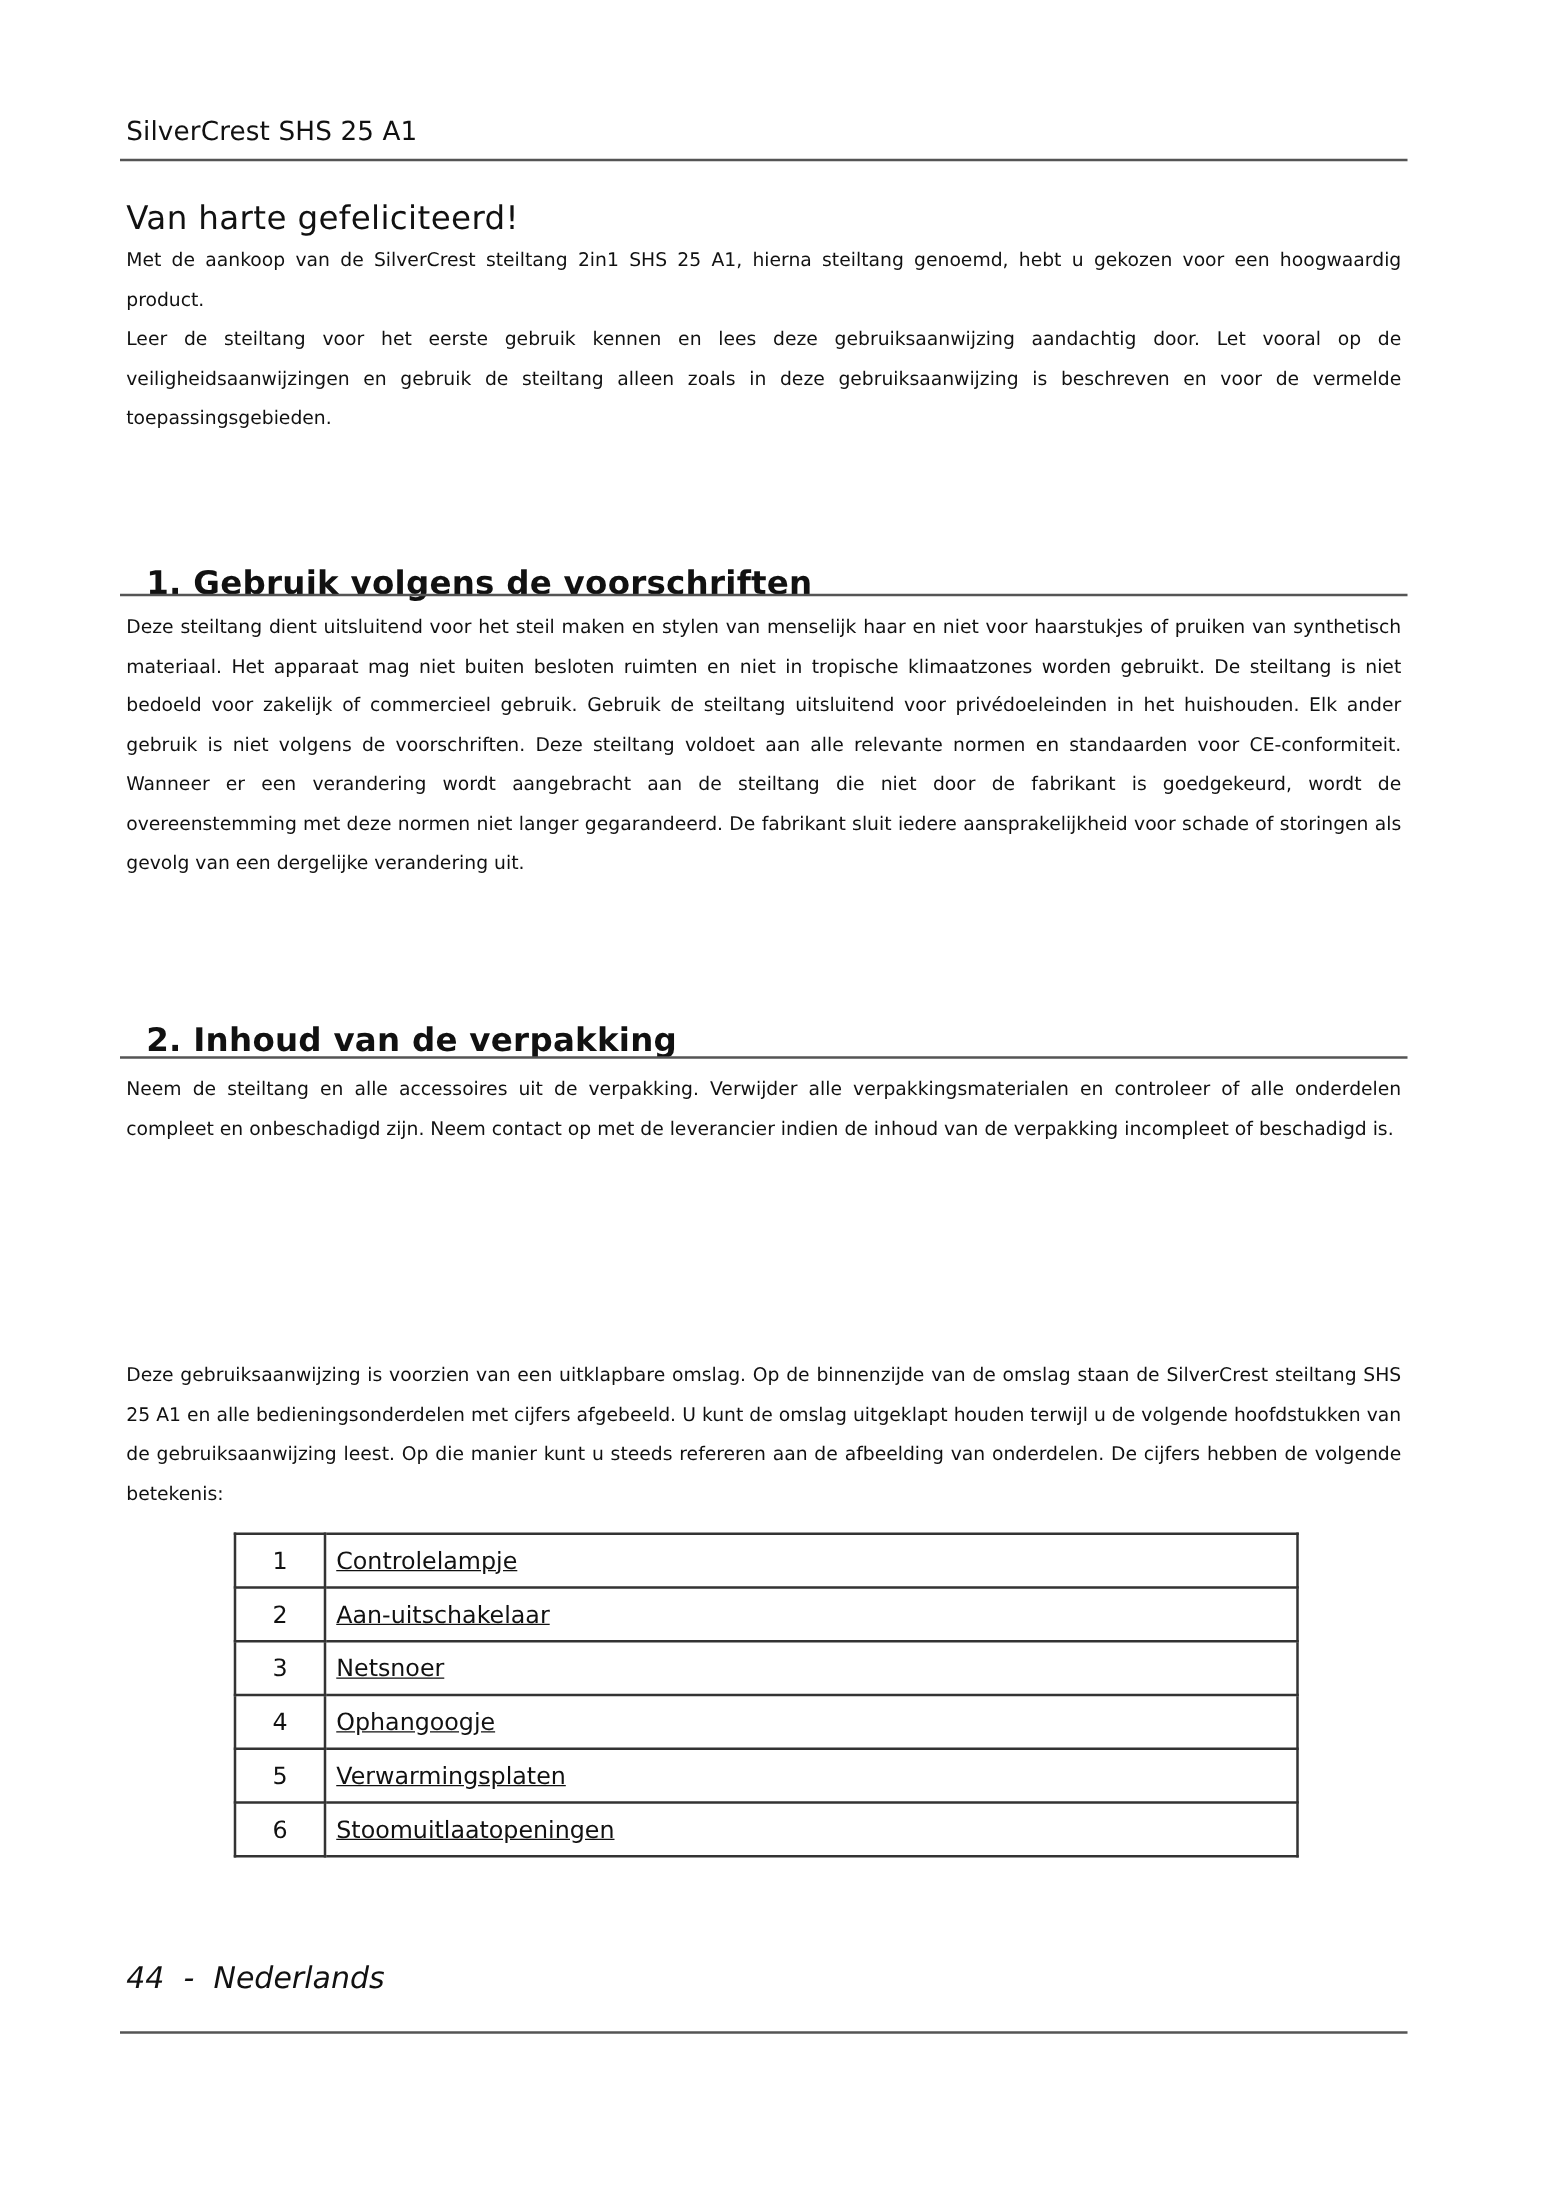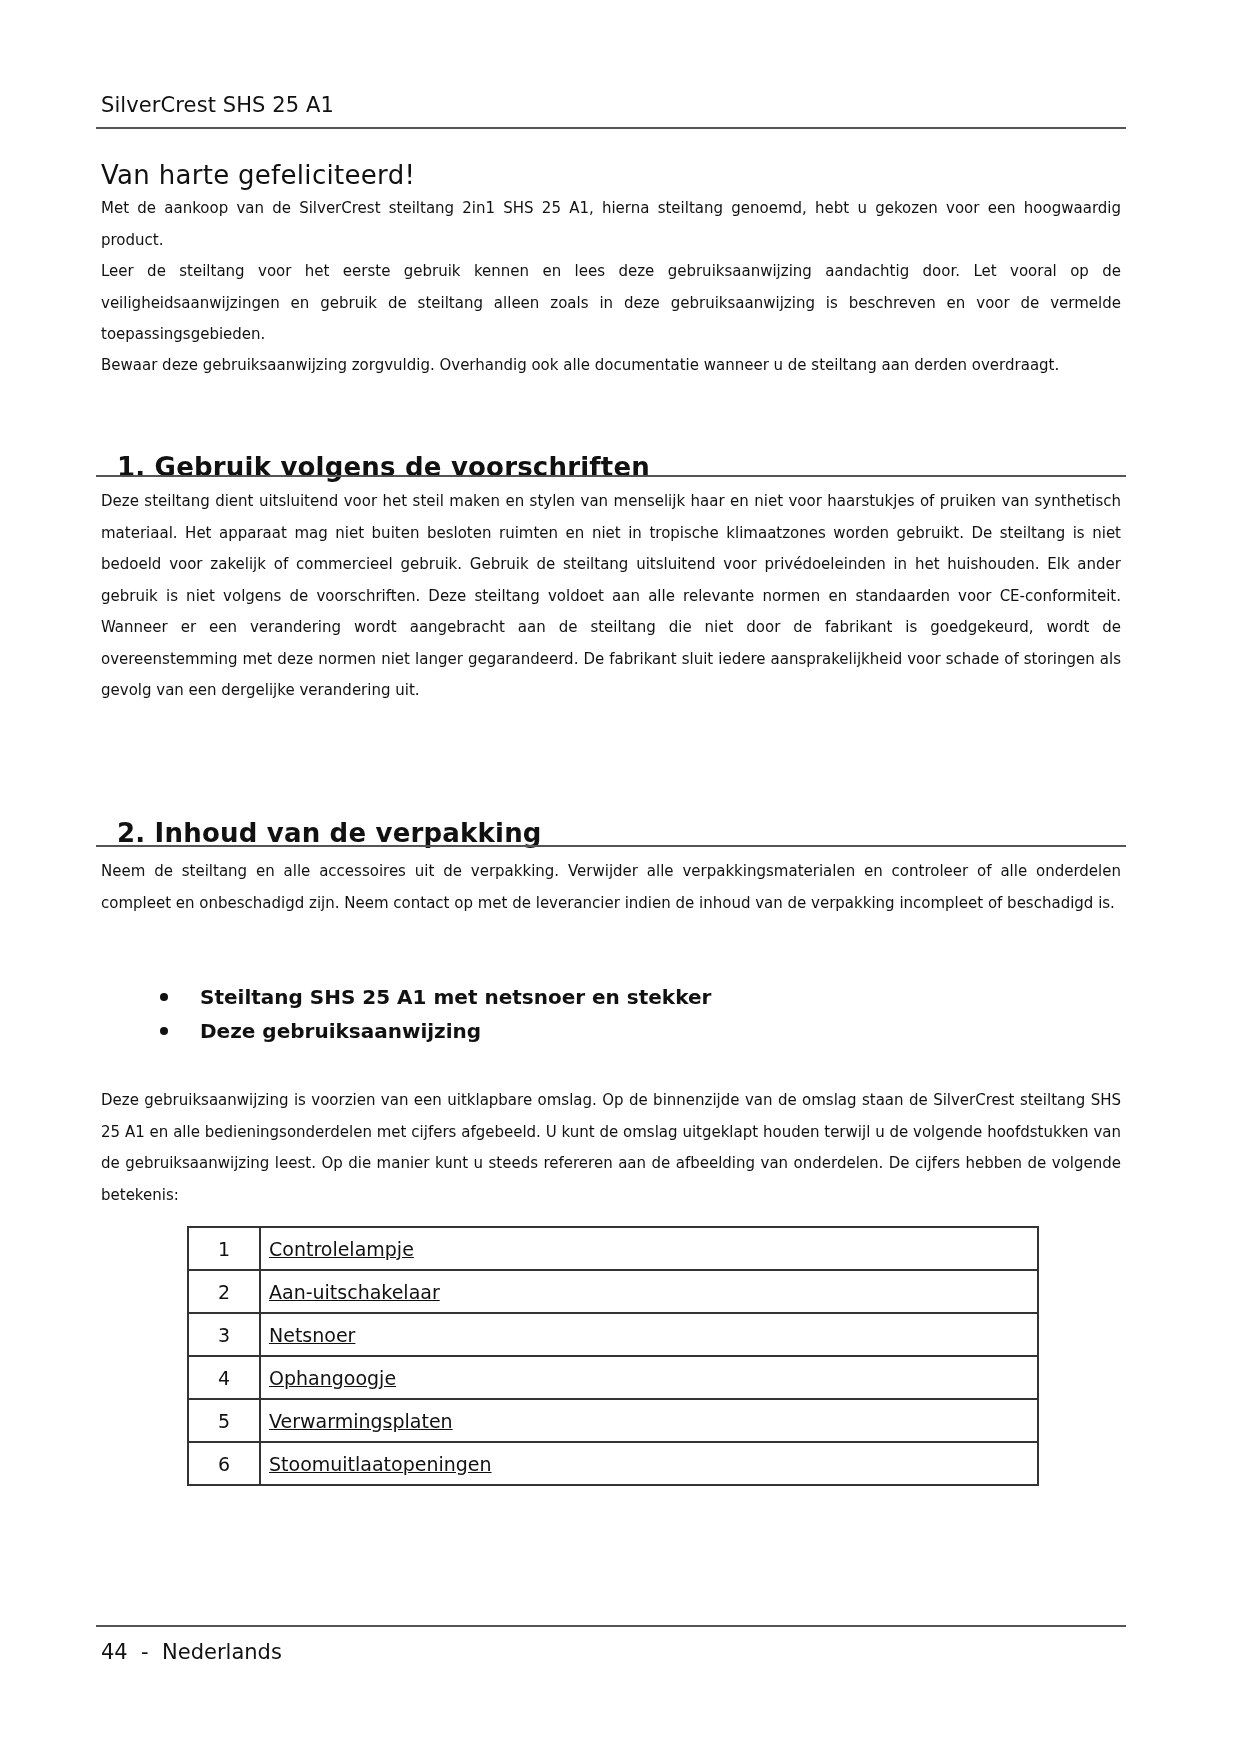--- a/index.html
+++ b/index.html
@@ -32,54 +32,43 @@
   .bullets .dot { position: absolute; left: 0; top: 13px; width: 8px; height: 8px;
     background: #111; border-radius: 50%; }
   table.legend {
     position: absolute; left: 187px; top: 1226px; width: 852px;
     border-collapse: collapse; font-size: 19px;
   }
   table.legend td { border: 2px solid #333333; height: 41px; padding: 0; }
   table.legend td.num { width: 70px; text-align: center; }
   table.legend td.label { padding-left: 8px; text-decoration: underline; }
   .footer {
-    position: absolute; left: 101px; top: 1640px; font-size: 21px; white-space: pre;
+    position: absolute; left: 101px; top: 1568px; font-size: 24px; white-space: pre; font-style: italic;
   }
 </style>
 </head>
 <body>
 
 <div class="page">
 
   <div class="running-header">SilverCrest SHS 25 A1</div>
   <div class="rule" style="top:127px;"></div>
 
   <h1 class="title">Van harte gefeliciteerd!</h1>
   <p class="para" style="top:193px;">Met de aankoop van de SilverCrest steiltang 2in1 SHS 25 A1, hierna steiltang genoemd, hebt u gekozen voor een hoogwaardig product.</p>
   <p class="para" style="top:256px;">Leer de steiltang voor het eerste gebruik kennen en lees deze gebruiksaanwijzing aandachtig door. Let vooral op de veiligheidsaanwijzingen en gebruik de steiltang alleen zoals in deze gebruiksaanwijzing is beschreven en voor de vermelde toepassingsgebieden.</p>
-  <p class="para" style="top:350px;">Bewaar deze gebruiksaanwijzing zorgvuldig. Overhandig ook alle documentatie wanneer u de steiltang aan derden overdraagt.</p>
 
   <h2 class="h2" style="top:436px;">1. Gebruik volgens de voorschriften</h2>
   <div class="rule" style="top:475px;"></div>
   <p class="para" style="top:486px;">Deze steiltang dient uitsluitend voor het steil maken en stylen van menselijk haar en niet voor haarstukjes of pruiken van synthetisch materiaal. Het apparaat mag niet buiten besloten ruimten en niet in tropische klimaatzones worden gebruikt. De steiltang is niet bedoeld voor zakelijk of commercieel gebruik. Gebruik de steiltang uitsluitend voor privédoeleinden in het huishouden. Elk ander gebruik is niet volgens de voorschriften. Deze steiltang voldoet aan alle relevante normen en standaarden voor CE-conformiteit. Wanneer er een verandering wordt aangebracht aan de steiltang die niet door de fabrikant is goedgekeurd, wordt de overeenstemming met deze normen niet langer gegarandeerd. De fabrikant sluit iedere aansprakelijkheid voor schade of storingen als gevolg van een dergelijke verandering uit.</p>
 
   <h2 class="h2" style="top:802px;">2. Inhoud van de verpakking</h2>
   <div class="rule" style="top:845px;"></div>
   <p class="para" style="top:856px;">Neem de steiltang en alle accessoires uit de verpakking. Verwijder alle verpakkingsmaterialen en controleer of alle onderdelen compleet en onbeschadigd zijn. Neem contact op met de leverancier indien de inhoud van de verpakking incompleet of beschadigd is.</p>
 
-  <ul class="bullets">
-    <li>
-      <span class="dot"></span>
-      <span>Steiltang SHS 25 A1 met netsnoer en stekker</span>
-    </li>
-    <li>
-      <span class="dot"></span>
-      <span>Deze gebruiksaanwijzing</span>
-    </li>
-  </ul>
 
   <p class="para" style="top:1085px;">Deze gebruiksaanwijzing is voorzien van een uitklapbare omslag. Op de binnenzijde van de omslag staan de SilverCrest steiltang SHS 25 A1 en alle bedieningsonderdelen met cijfers afgebeeld. U kunt de omslag uitgeklapt houden terwijl u de volgende hoofdstukken van de gebruiksaanwijzing leest. Op die manier kunt u steeds refereren aan de afbeelding van onderdelen. De cijfers hebben de volgende betekenis:</p>
 
   <table class="legend">
     <tbody>
         <tr>
       <td class="num">1</td>
       <td class="label">Controlelampje</td>
     </tr>
     <tr>

